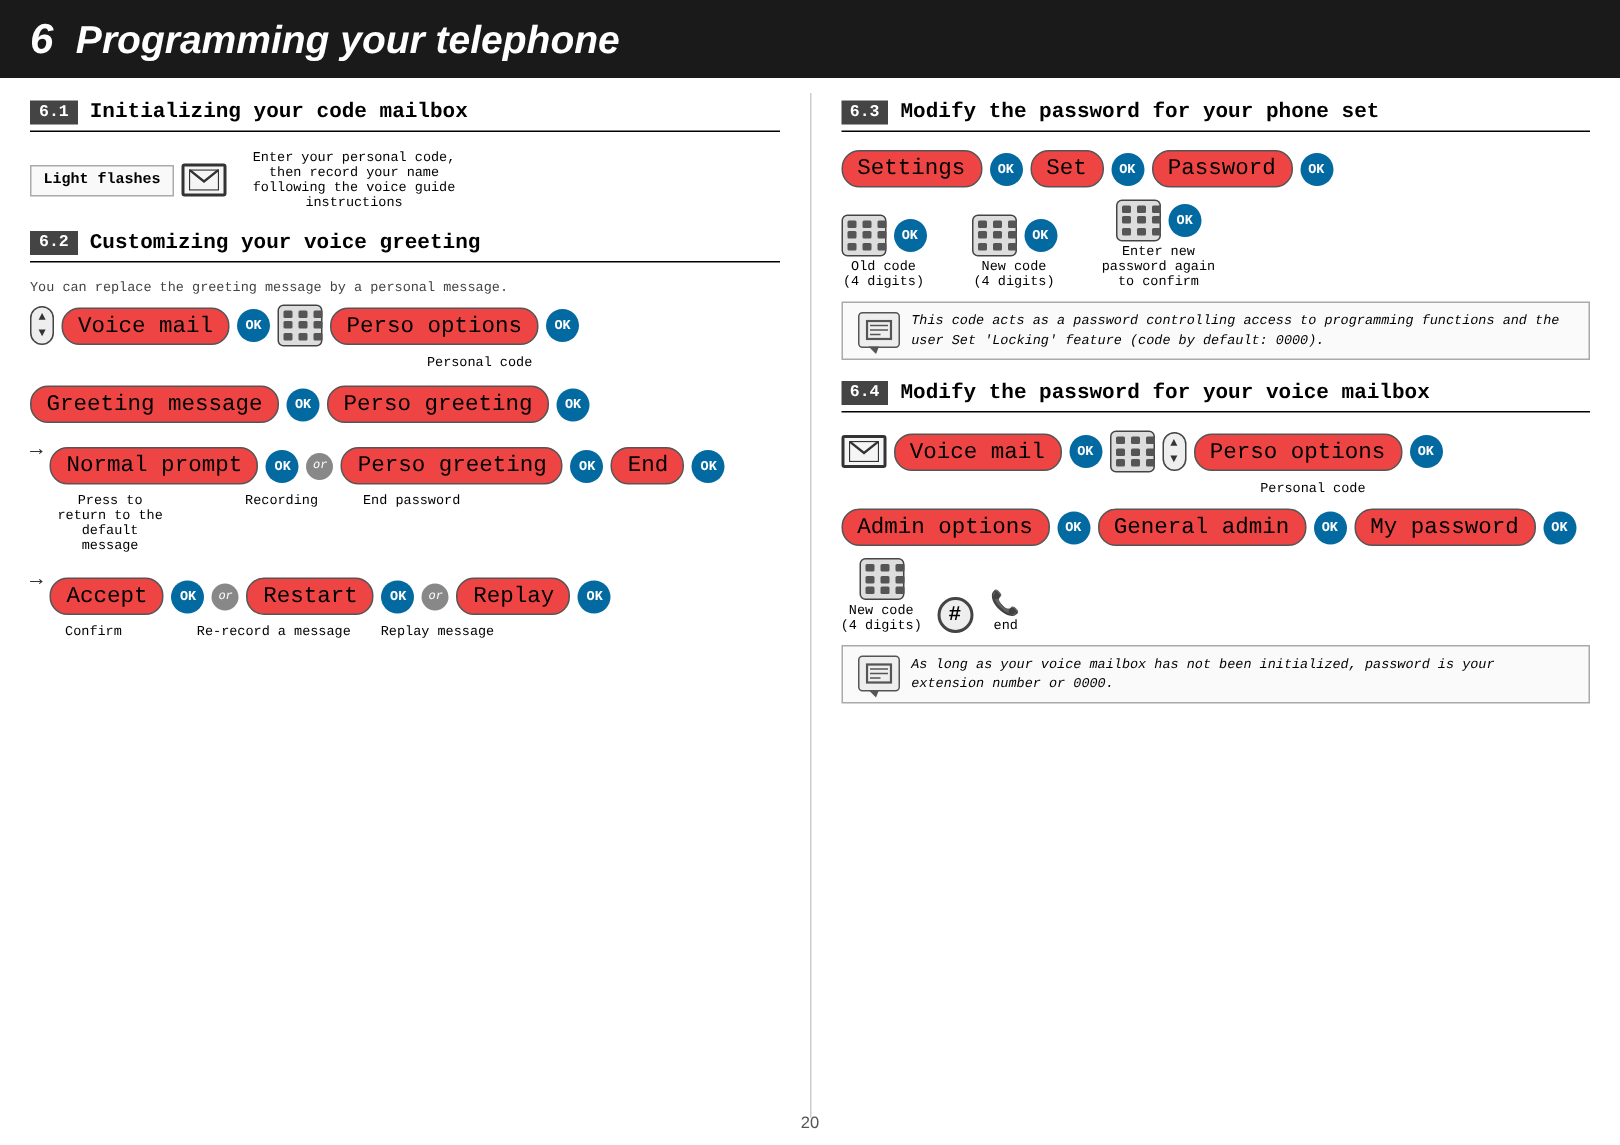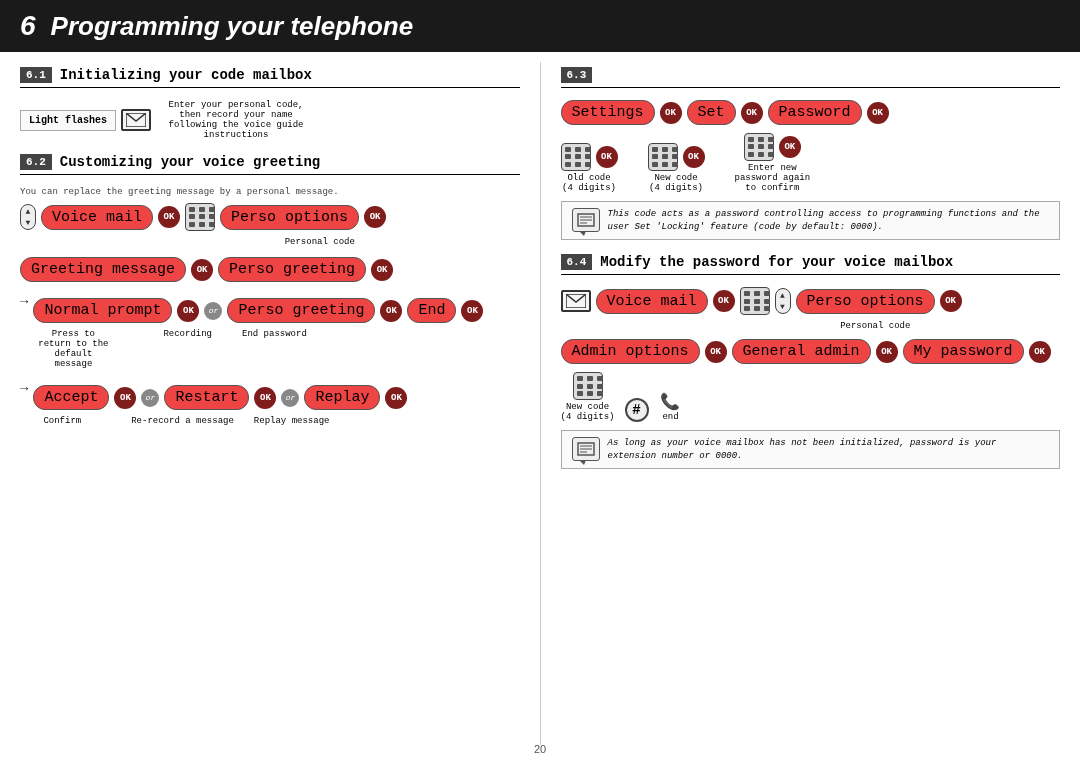--- a/index.html
+++ b/index.html
@@ -80,21 +80,21 @@
       padding: 3px 10px;
       font-size: 15px;
       background: #ef4444;
       white-space: nowrap;
     }
 
     .ok-btn {
       display: inline-flex;
       align-items: center;
       justify-content: center;
-      background: #7f1d1d;
+      background: #0369a1;
       color: #fff;
       border-radius: 50%;
       width: 22px;
       height: 22px;
       font-size: 9px;
       font-weight: bold;
     }
 
     .or-btn {
       display: inline-flex;
@@ -383,20 +383,21 @@
     </div>
   </div>
 
   <div class="divider"></div>
 
   <div class="right-col">
 
     <div class="subsection">
       <div class="section-header">
         <span class="section-num">6.3</span>
+        <span class="section-title">Modify the password for your phone set</span>
       </div>
 
       <div class="row-items" style="margin-bottom:8px;">
         <div class="pill">Settings</div>
         <div class="ok-btn">OK</div>
         <div class="pill">Set</div>
         <div class="ok-btn">OK</div>
         <div class="pill">Password</div>
         <div class="ok-btn">OK</div>
       </div>

